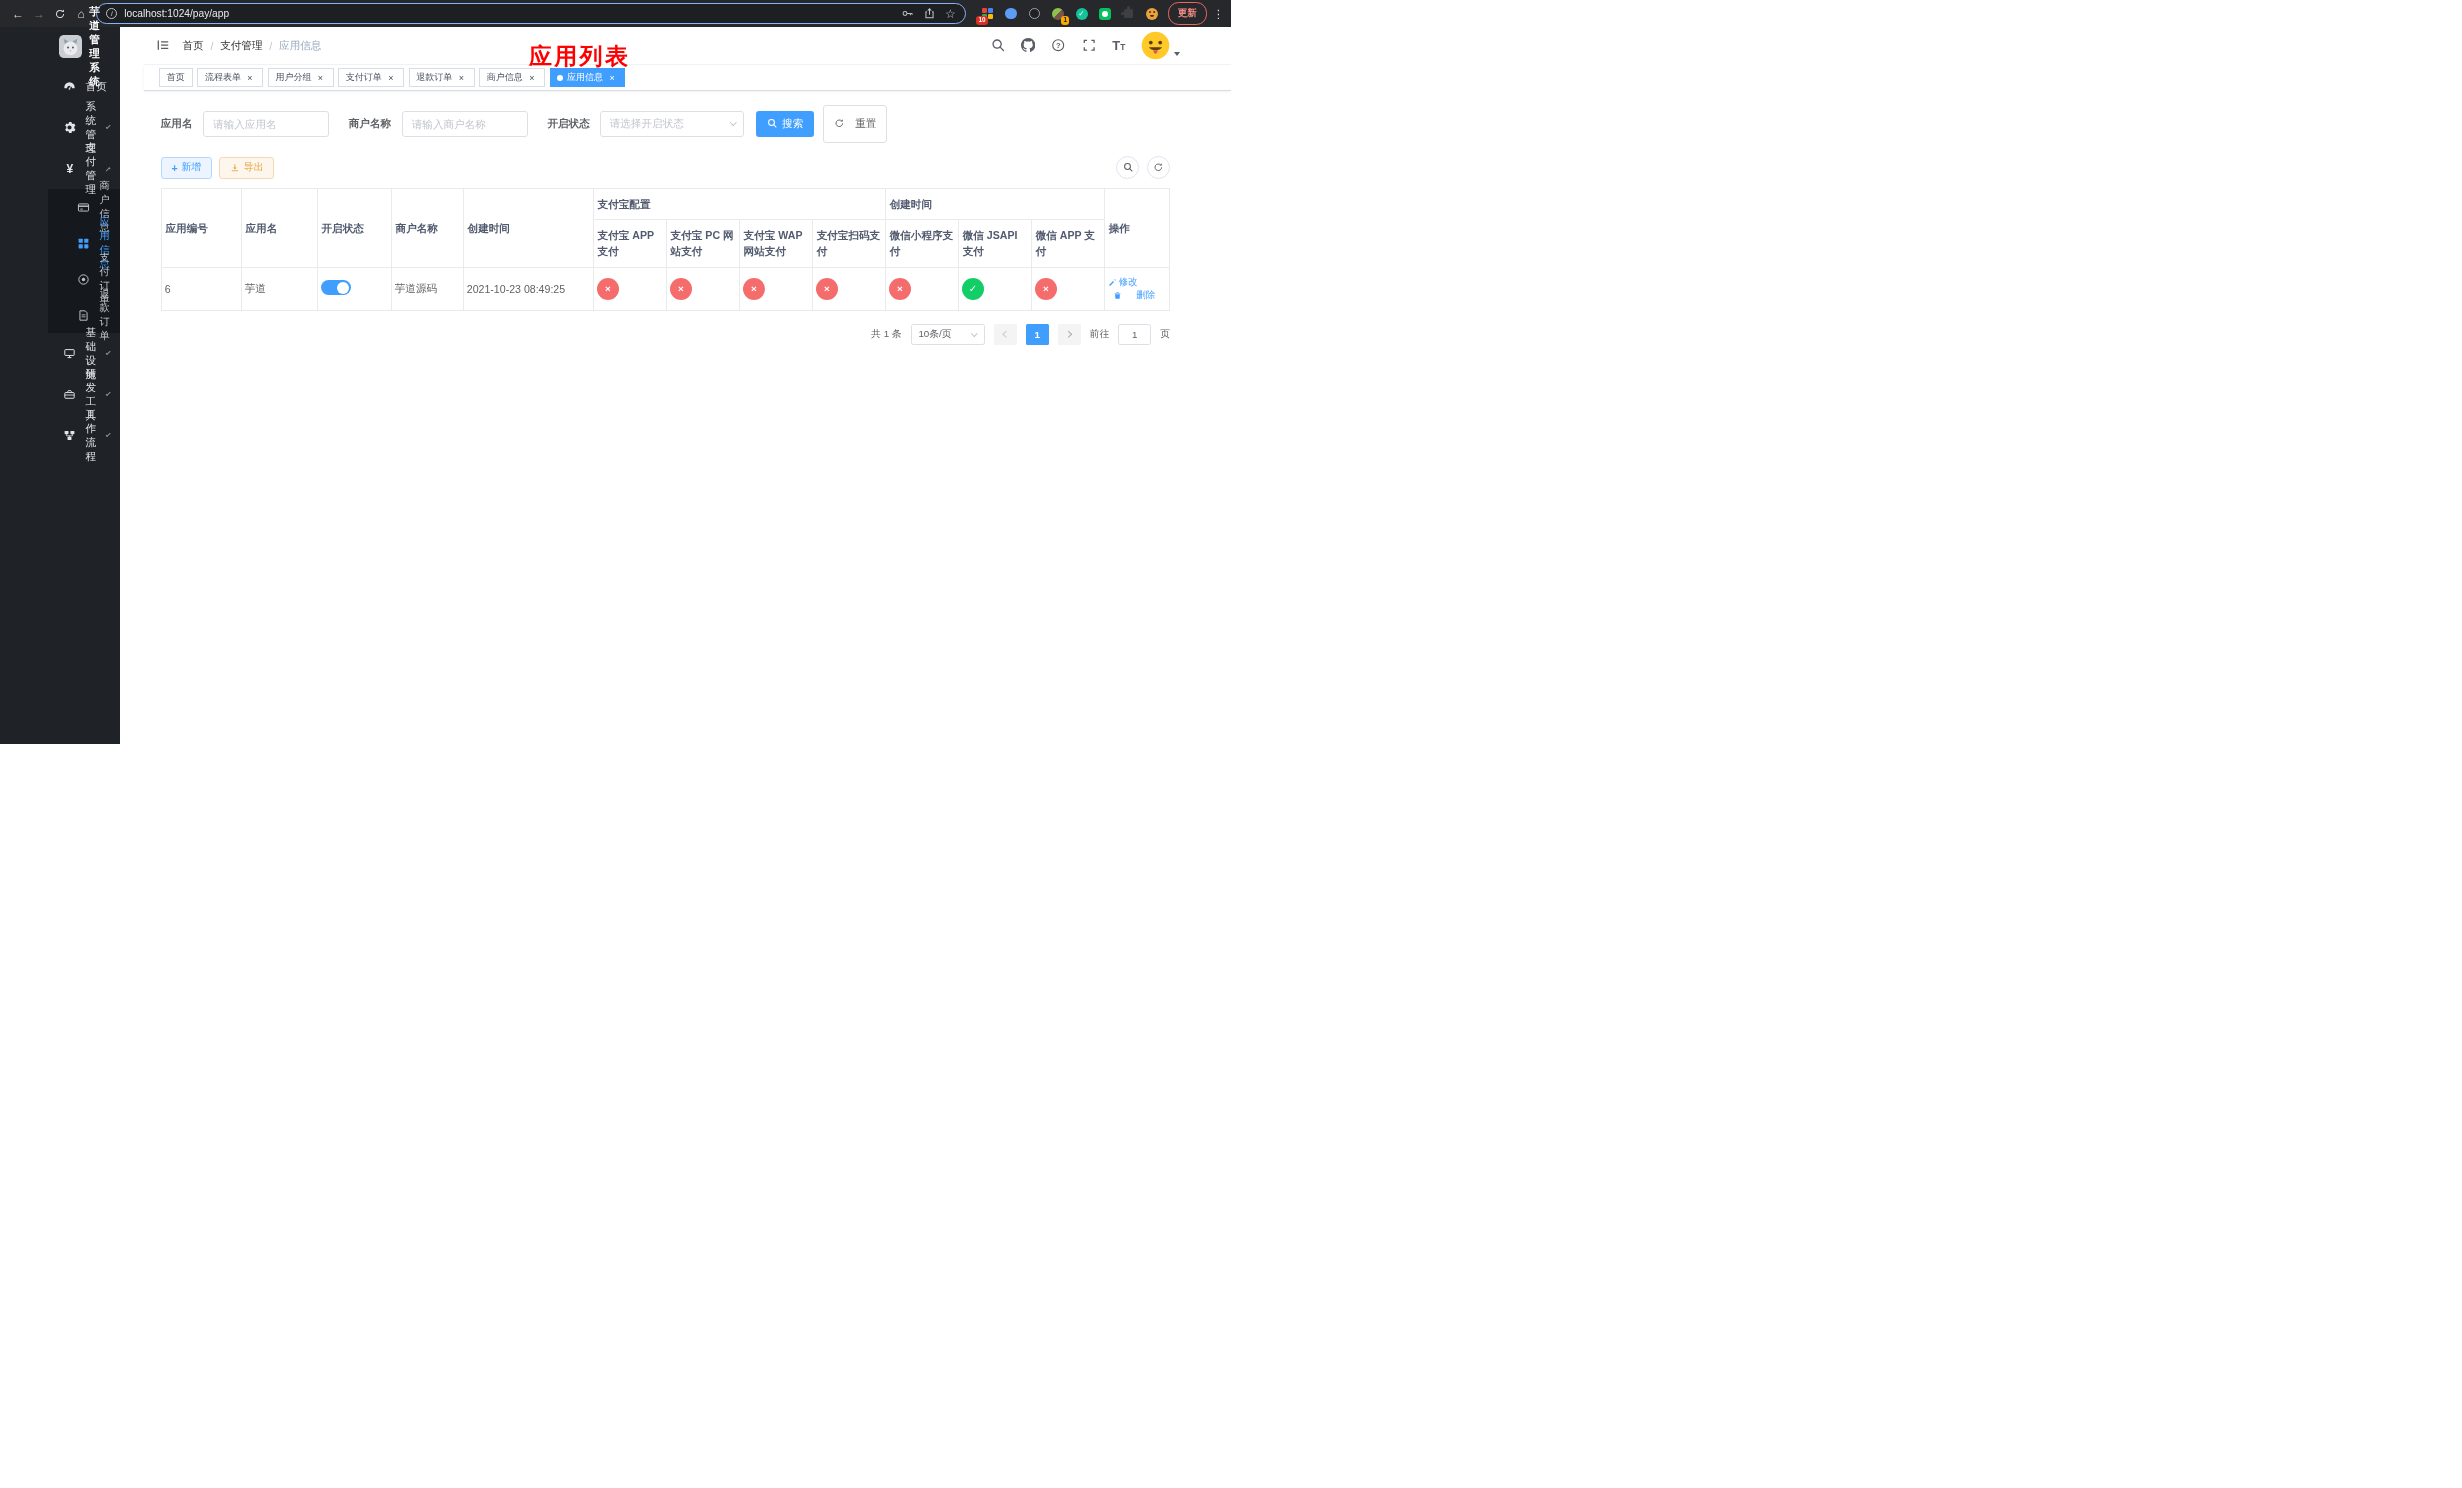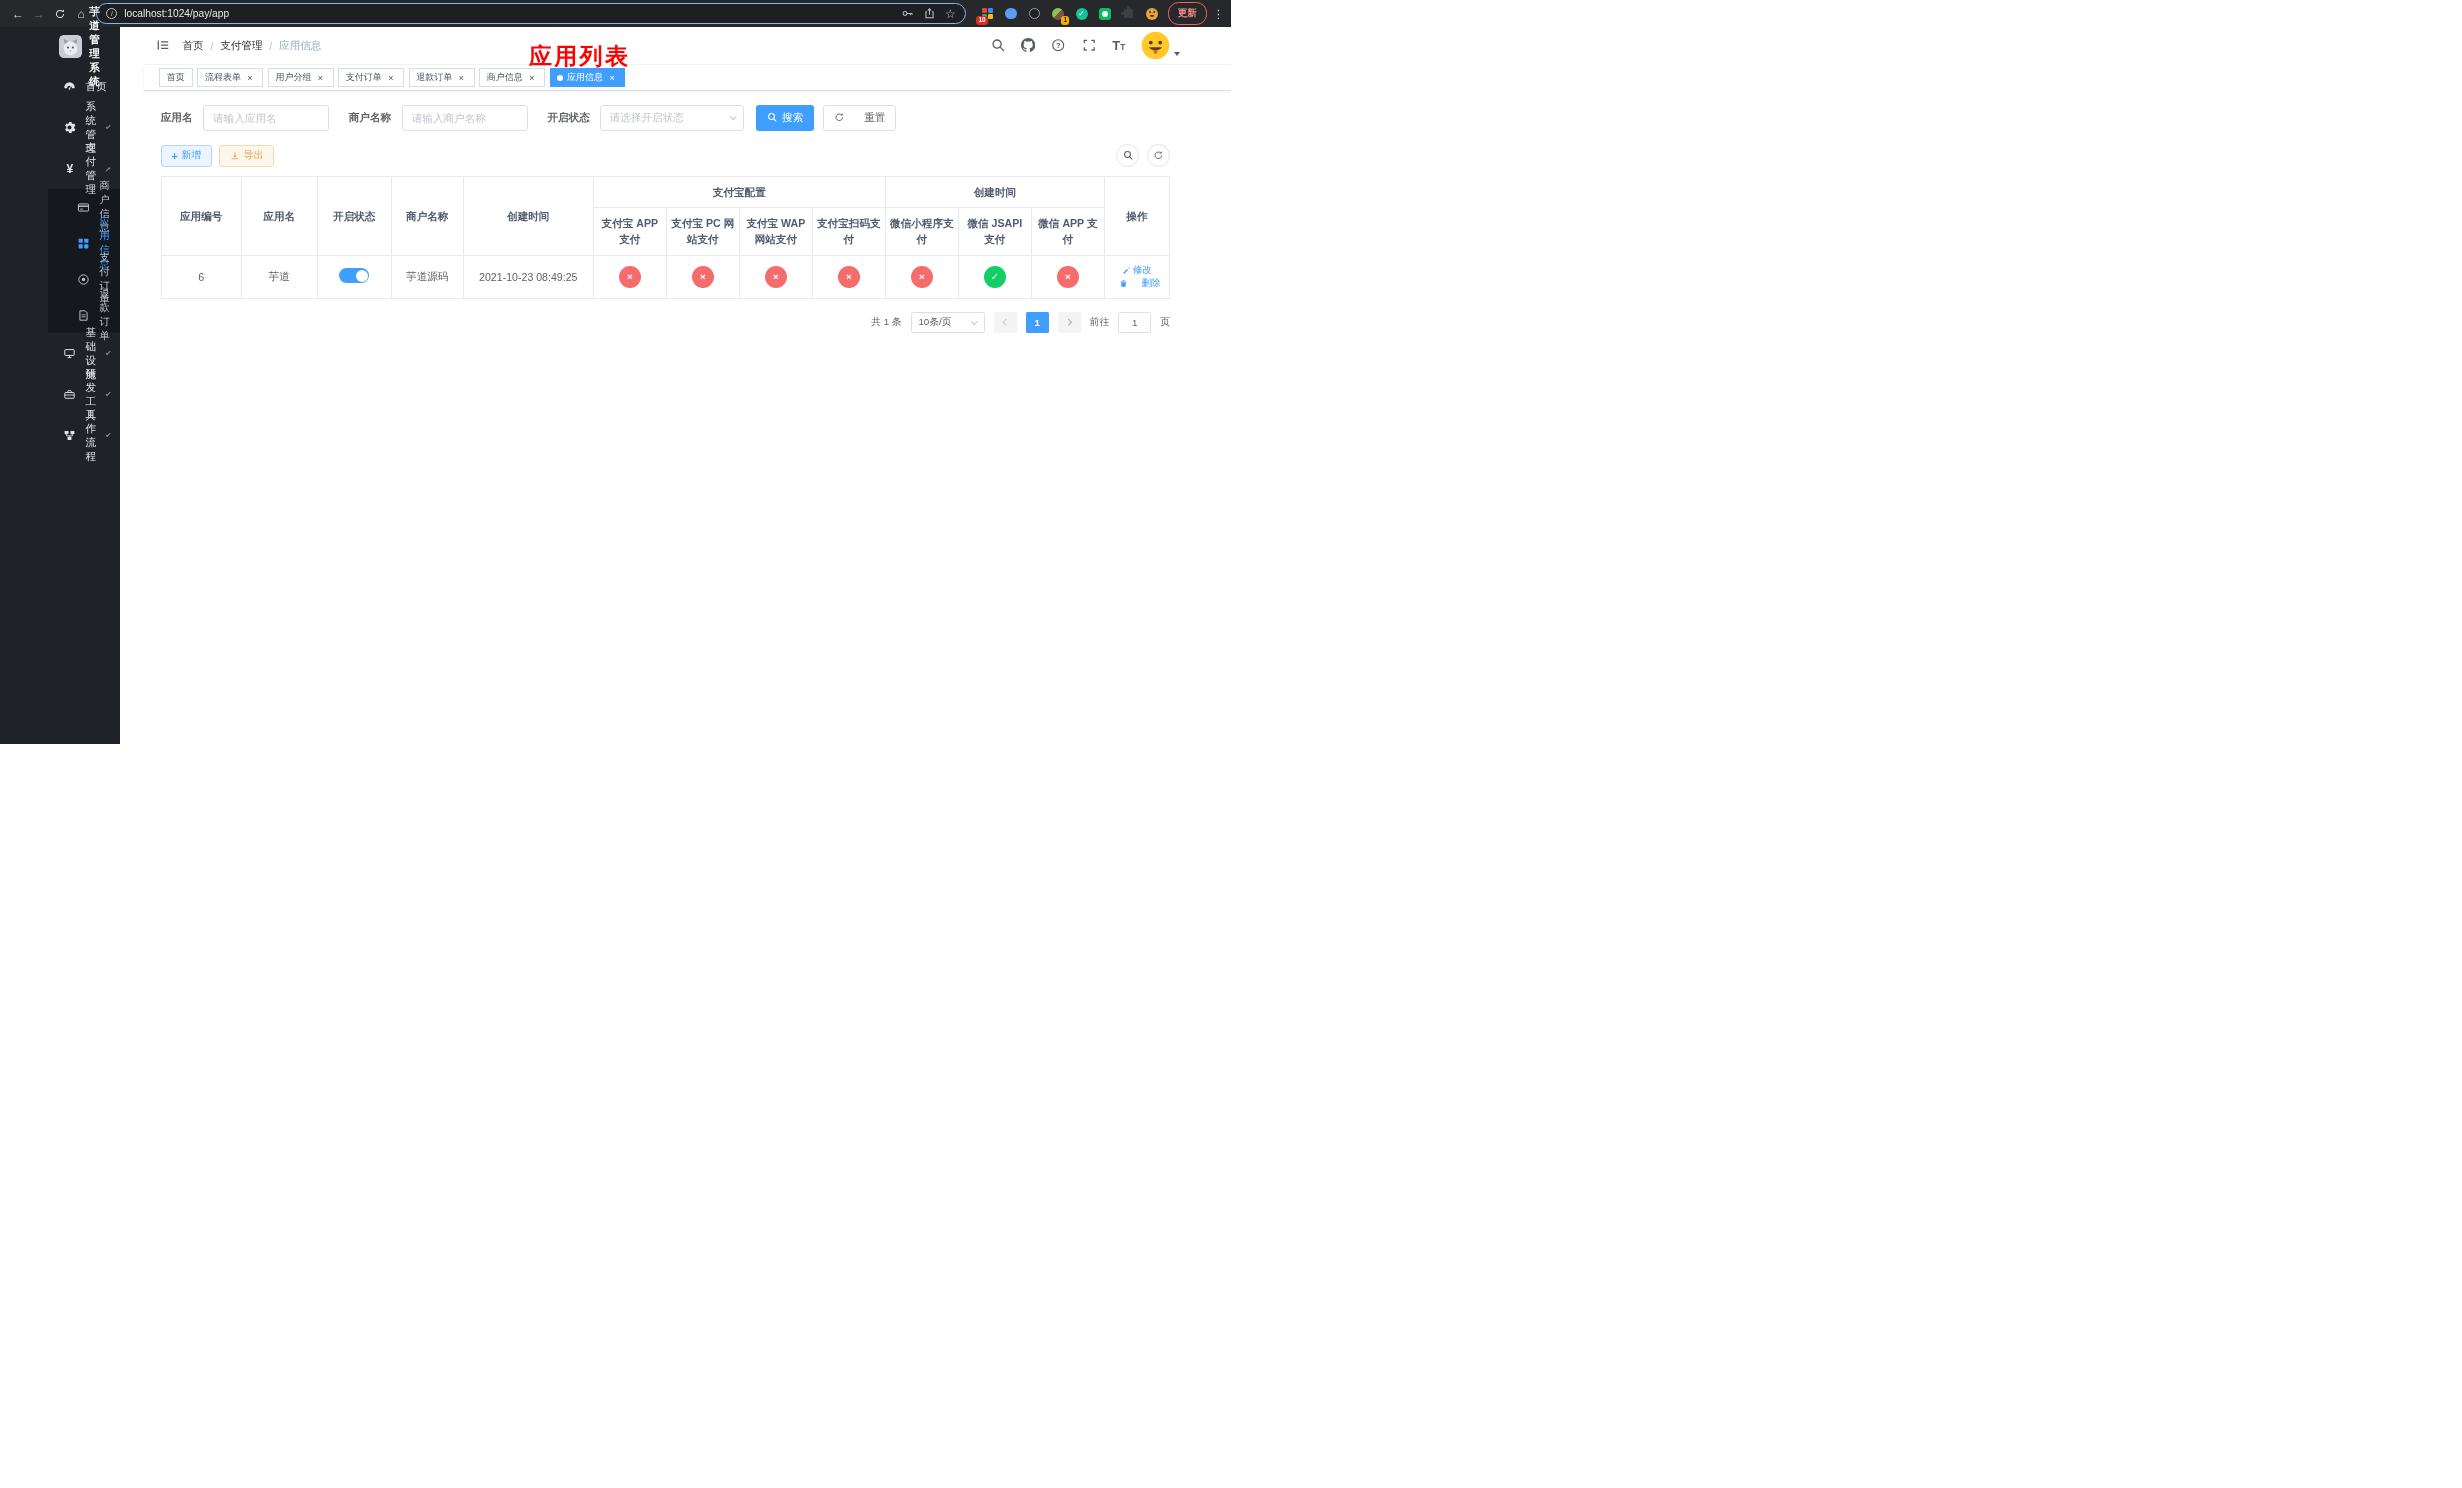--- a/index.html
+++ b/index.html
@@ -102,41 +102,41 @@
   .f-input { height:26px; border:0.8px solid #dcdfe6; border-radius:3px; padding:0 9px; font-size:10.6px;
              color:#606266; width:126px; margin-right:19.7px; outline:none; }
   .f-input::placeholder { color:#c0c4cc; }
   .f-select { width:144px; height:26px; border:0.8px solid #dcdfe6; border-radius:3px; display:flex; align-items:center;
               justify-content:space-between; padding:0 8.3px; margin-right:12px; cursor:pointer; }
   .sel-placeholder { color:#c0c4cc; font-size:10.6px; }
   .f-select .chev { border-color:#c0c4cc; width:4.5px; height:4.5px; }
   .btn-primary { height:26px; background:#409eff; color:#fff; border:none; border-radius:3px; padding:0 10.6px;
                  font-size:10.6px; display:inline-flex; align-items:center; gap:4.5px; cursor:pointer; }
   .btn-primary svg { width:10.6px; height:10.6px; }
-  .btn-default { height:26px; background:#fff; color:#606266; border:0.8px solid #dcdfe6; border-radius:3px; padding:0 9.8px;
-                 font-size:10.6px; display:inline-flex; align-items:center; gap:20px; margin-left:9px; cursor:pointer; }
+  .btn-default { height:38px; background:#fff; color:#606266; border:0.8px solid #dcdfe6; border-radius:3px; padding:0 9.8px;
+                 font-size:10.6px; display:inline-flex; align-items:center; gap:11px; margin-left:9px; cursor:pointer; }
   .btn-default svg { width:10.6px; height:10.6px; }
 
   
   .toolbar-row { display:flex; align-items:center; padding:13.6px 61px 0 16.7px; }
   .btn-add { height:22px; background:#ecf5ff; border:0.8px solid #b3d8ff; color:#409eff; border-radius:3px; padding:0 9.8px;
              font-size:9.8px; display:inline-flex; align-items:center; gap:3.8px; cursor:pointer; }
   .btn-add .plus { font-size:10.6px; font-weight:700; }
   .btn-export { height:22px; background:#fdf6ec; border:0.8px solid #f5dab1; color:#e6a23c; border-radius:3px; padding:0 9.8px;
                 font-size:9.8px; display:inline-flex; align-items:center; gap:3.8px; margin-left:7.6px; cursor:pointer; }
   .btn-export svg { width:9.8px; height:9.8px; }
   .toolbar-right { margin-left:auto; display:flex; gap:7.6px; }
   .circle-btn { width:23px; height:23px; border-radius:50%; border:0.8px solid #dfe4ed; background:#fff; color:#606266;
                 display:flex; align-items:center; justify-content:center; cursor:pointer; }
   .circle-btn svg { width:10.6px; height:10.6px; }
 
   
   .table-wrap { margin:9px 61px 0 16.7px; }
   table { width:100%; border-collapse:collapse; table-layout:fixed; }
-  th,td { border:0.8px solid #e8eaec; text-align:center; vertical-align:middle; }
+  th,td { border:0.8px solid #e8eaec; text-align:left; vertical-align:middle; }
   th { font-size:10.6px; color:#515a6e; font-weight:700; background:#fff; padding:6.8px 3.8px; line-height:1.55; }
   th.group { height:29.5px; }
   td { font-size:10.6px; color:#606266; height:43px; padding:6px 3px; }
   .st { width:22px; height:22px; border-radius:50%; display:inline-flex; align-items:center; justify-content:center;
         color:#fff; font-size:9.8px; font-weight:700; }
   .st.no { background:#f56c6c; }
   .st.ok { background:#13ce66; }
   .switch { width:30px; height:15px; border-radius:7.6px; background:#dcdfe6; position:relative; display:inline-block; cursor:pointer; }
   .switch.on { background:#409eff; }
   .switch .knob { position:absolute; top:1.5px; left:1.5px; width:12px; height:12px; border-radius:50%; background:#fff; }

